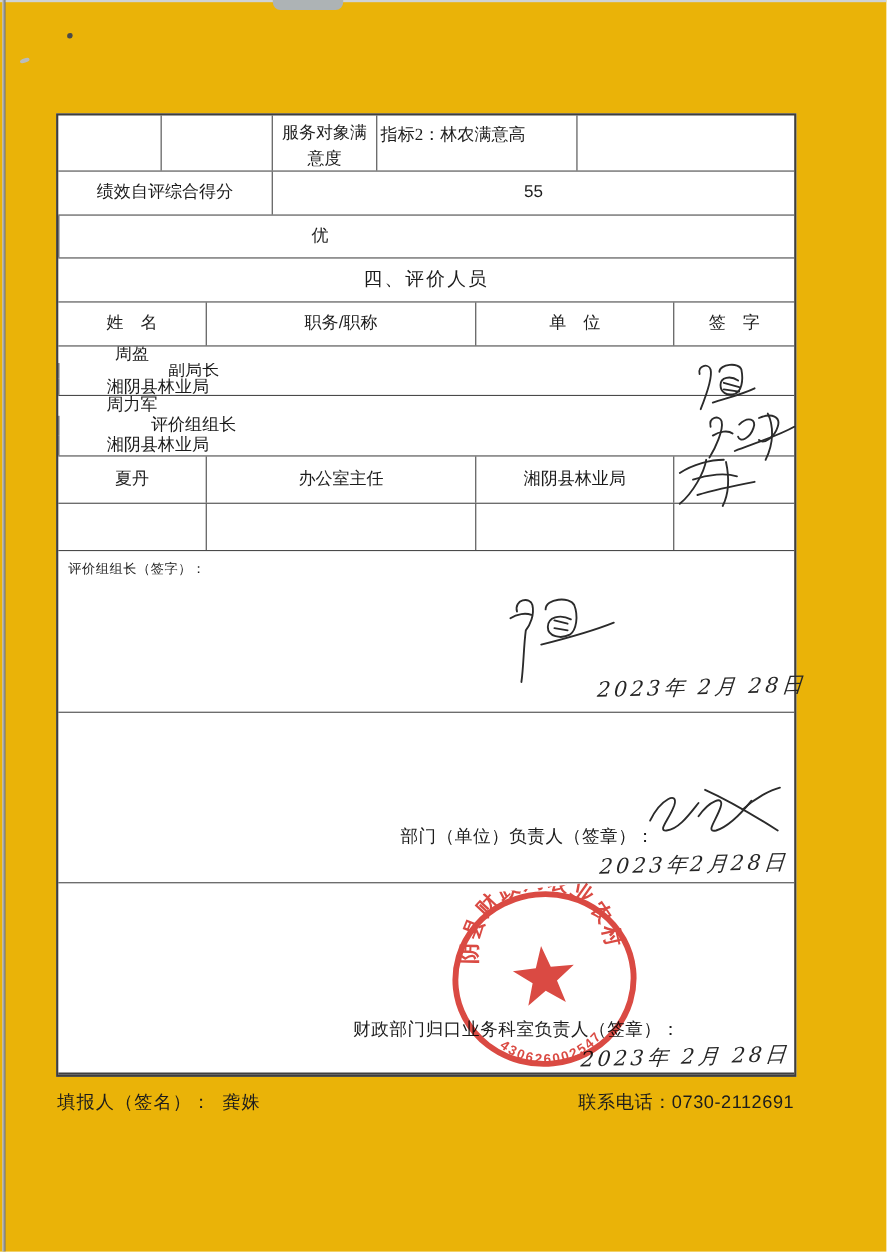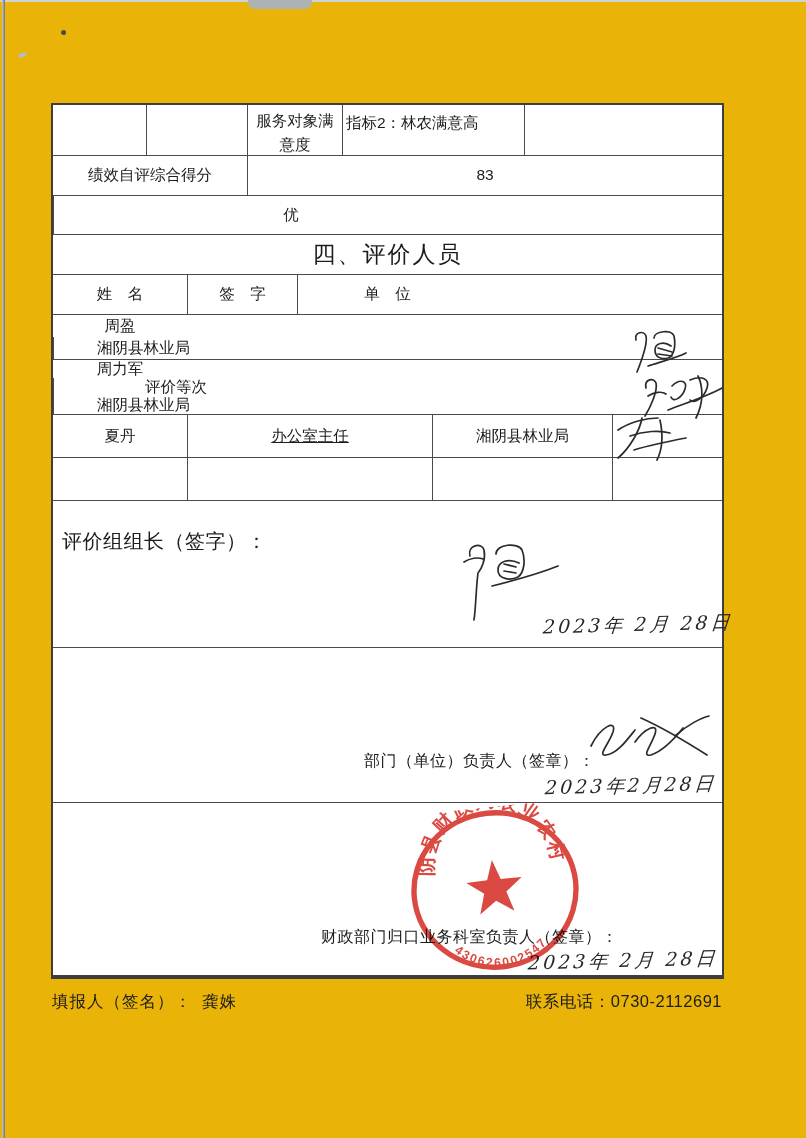--- a/index.html
+++ b/index.html
@@ -18,23 +18,23 @@
   .doc-table{
     position:absolute;left:51px;top:103px;width:669px;
     border:2px solid #3e3e3e;box-sizing:content-box;background:#fff;
   }
   .tr{display:flex;box-sizing:border-box;border-top:1px solid #4a4a4a;}
   .tr.first{border-top:none;}
   .td{box-sizing:border-box;border-left:1px solid #4a4a4a;display:flex;align-items:center;justify-content:center;
       font-size:15.5px;line-height:1.55;text-align:center;overflow:hidden;}
   .td.first{border-left:none;}
   .section-cell{position:relative;display:block;width:100%;box-sizing:border-box;font-size:16px;}
-  .section-label{position:absolute;left:9px;top:25px;font-size:20px;letter-spacing:0.5px;}
+  .section-label{position:absolute;left:9px;top:7px;font-size:12px;letter-spacing:0.5px;}
   .sign-label{position:absolute;font-size:16px;letter-spacing:0.5px;}
-  .sec-title{font-size:23px;letter-spacing:2px;}
+  .sec-title{font-size:17px;letter-spacing:2px;}
   .wrap-cell{padding:4px 2px 0 2px;align-items:flex-start;}
   .ind-cell{justify-content:flex-start;text-align:left;align-items:flex-start;padding:6px 0 0 3px;}
 
   
   .hw{
     position:absolute;font-family:"DejaVu Serif","Liberation Serif",serif;font-style:italic;
     font-size:19px;letter-spacing:3px;color:#262626;transform:rotate(-1.5deg) skewX(-6deg);white-space:nowrap;
   }
   .sig{position:absolute;}
   .sig path{fill:none;stroke:#2b2b2b;stroke-width:1.7;stroke-linecap:round;stroke-linejoin:round;}
@@ -60,59 +60,61 @@
   <div class="scan-left-line"></div>
   <div class="speck1"></div>
   <div class="speck2"></div>
 
   <div class="doc-table">
 
     <div class="tr first" style="height:50px;">
       <div class="td first" style="width:93px;"></div>
       <div class="td" style="width:101px;"></div>
       <div class="td wrap-cell" style="width:95px;">服务对象满意度</div>
-      <div class="td ind-cell" style="width:182px;">指标2：林农满意高</div>
+      <div class="td ind-cell" style="width:182px;font-family:Liberation Serif, serif;">指标2：林农满意高</div>
       <div class="td" style="width:198px;"></div>
     </div>
 
     <div class="tr" style="height:40px;">
       <div class="td first" style="width:194px;">绩效自评综合得分</div>
-      <div class="td" style="width:475px;">83</div>
+      <div class="td" style="width:475px;">55</div>
     </div>
 
     <div class="tr" style="height:39px;">
       <div class="td" style="width:475px;">优</div>
     </div>
 
     <div class="tr" style="height:40px;">
       <div class="td first sec-title" style="width:669px;">四、评价人员</div>
     </div>
 
     <div class="tr" style="height:40px;">
       <div class="td first" style="width:134px;text-align:right;">姓　名</div>
+      <div class="td" style="width:245px;">职务/职称</div>
+      <div class="td" style="width:180px;">单　位</div>
       <div class="td" style="width:110px;">签　字</div>
-      <div class="td" style="width:180px;">单　位</div>
     </div>
 
     <div class="tr" style="height:45px;flex-direction:column;">
       <div class="td first" style="width:134px;">周盈</div>
+      <div class="td" style="width:245px;">副局长</div>
       <div class="td" style="width:180px;">湘阴县林业局</div>
       <div class="td" style="width:110px;"></div>
     </div>
 
     <div class="tr" style="height:55px;flex-direction:column;">
       <div class="td first" style="width:134px;">周力军</div>
-      <div class="td" style="width:245px;">评价等次</div>
+      <div class="td" style="width:245px;">评价组组长</div>
       <div class="td" style="width:180px;">湘阴县林业局</div>
       <div class="td" style="width:110px;"></div>
     </div>
 
     <div class="tr" style="height:43px;">
       <div class="td first" style="width:134px;">夏丹</div>
-      <div class="td" style="width:245px;text-decoration:underline;">办公室主任</div>
+      <div class="td" style="width:245px;">办公室主任</div>
       <div class="td" style="width:180px;">湘阴县林业局</div>
       <div class="td" style="width:110px;"></div>
     </div>
 
     <div class="tr" style="height:43px;">
       <div class="td first" style="width:134px;"></div>
       <div class="td" style="width:245px;"></div>
       <div class="td" style="width:180px;"></div>
       <div class="td" style="width:110px;"></div>
     </div>

